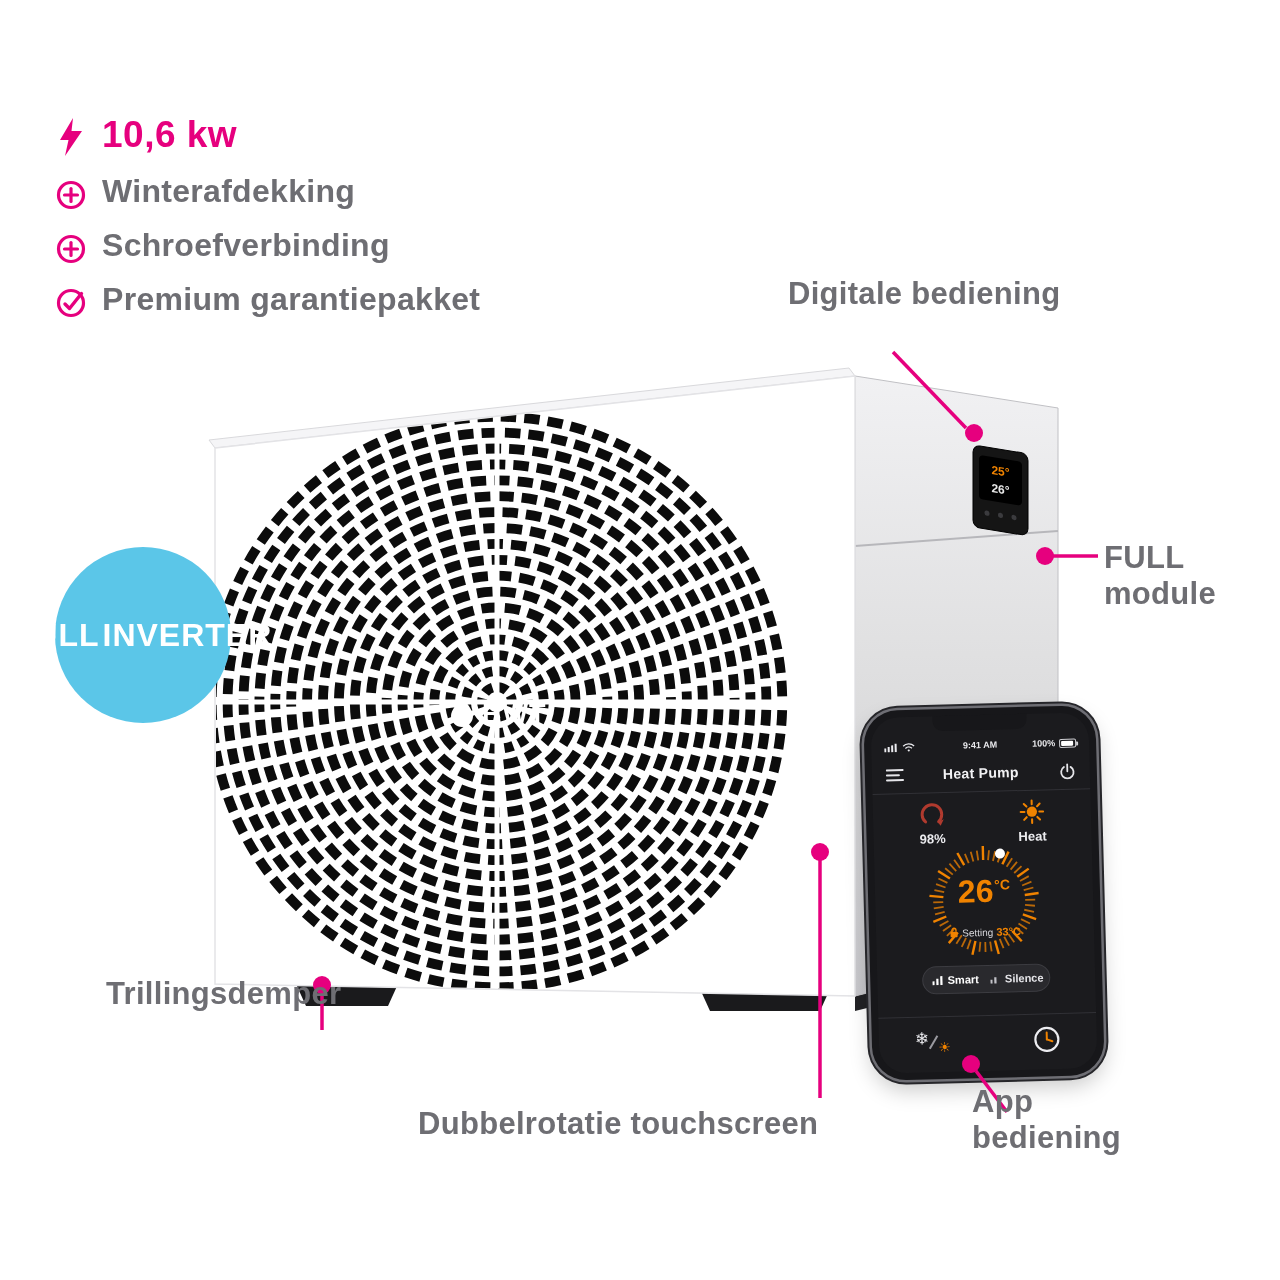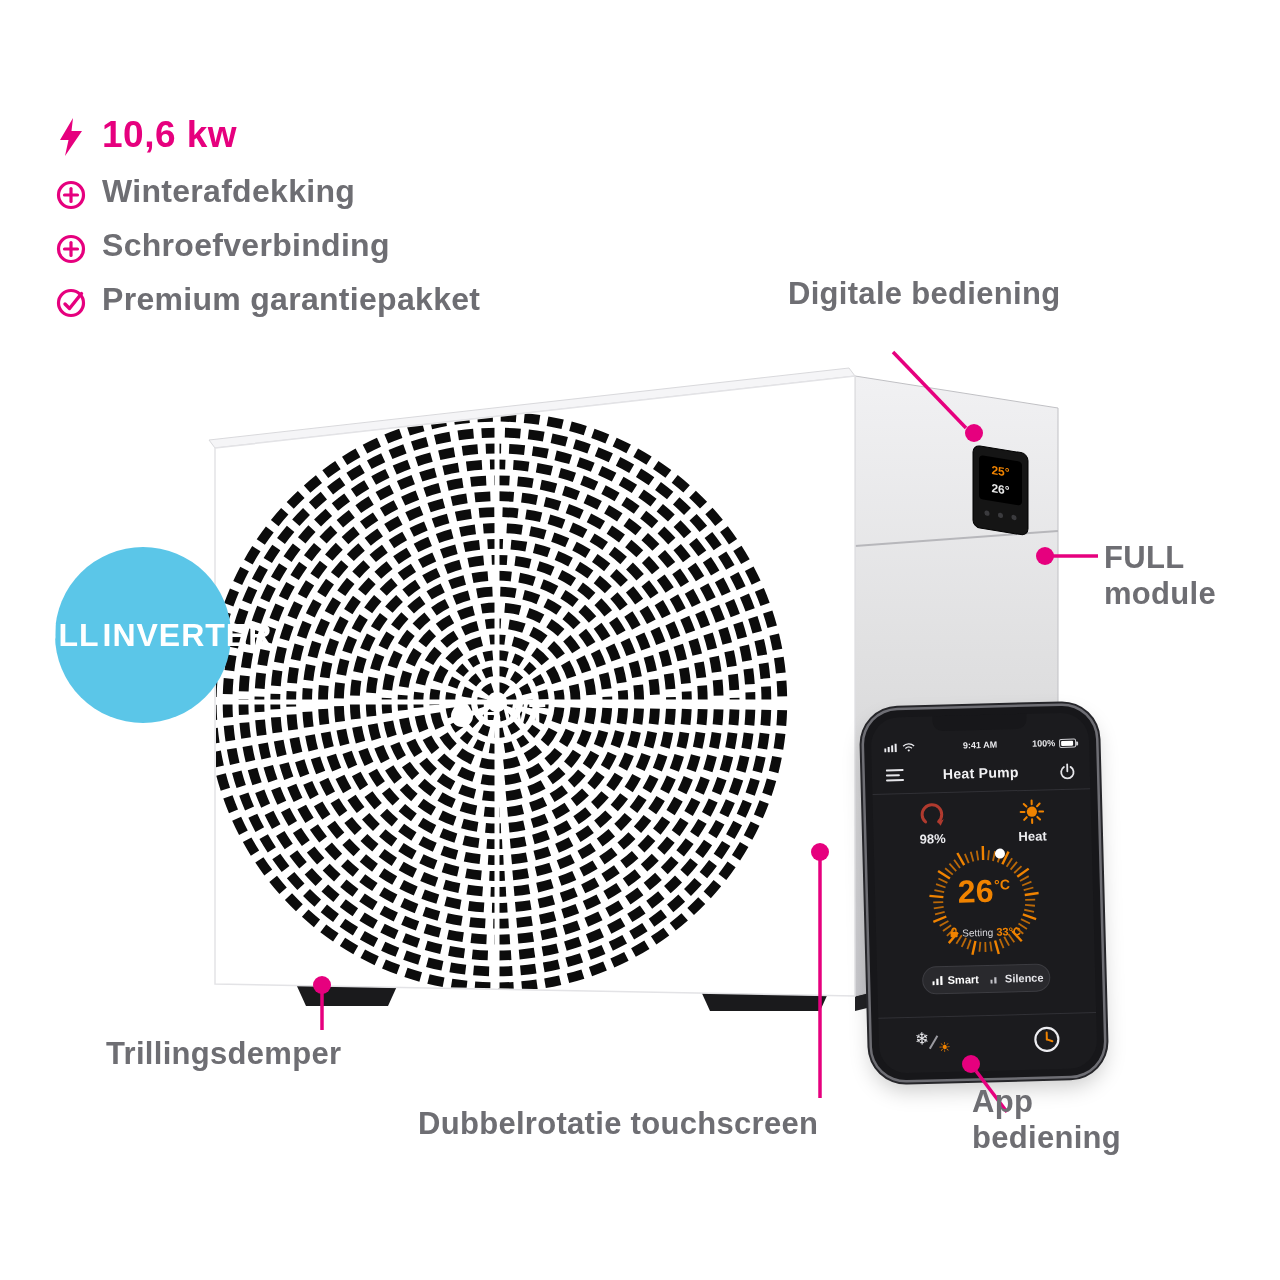--- a/index.html
+++ b/index.html
@@ -25,21 +25,21 @@
   .badge { position:absolute; left:55px; top:547px; width:176px; height:176px; z-index:4;
     background:var(--blue); border-radius:50%; display:flex; 
     align-items:center; justify-content:center; gap:3px;
     color:#fff; font-weight:bold; font-size:32px; letter-spacing:1px; }
 
   
   .callout { position:absolute; color:var(--gray); font-weight:bold; font-size:31px;
     line-height:1.17; letter-spacing:.3px; z-index:4; white-space:nowrap; }
   .co-touch  { left:788px; top:276px; }
   .co-wifi   { left:1104px; top:540px; }
-  .co-damper { left:106px;  top:1036px; }
+  .co-damper { left:106px;  top:976px; }
   .co-comp   { left:418px;  top:1106px; }
   .co-app    { left:972px;  top:1084px; }
 
   .callout-lines line   { stroke:var(--pink); stroke-width:3.5; }
   .callout-lines circle { fill:var(--pink); }
 
   
   .phone { position:absolute; left:868px; top:708px; width:232px; height:370px;
     background:#17171a; border-radius:34px; transform:rotate(-1.5deg);
     box-shadow:0 0 0 2.5px #6e6e74, 0 0 0 4.5px #26262a, 0 10px 22px rgba(0,0,0,.22); }

